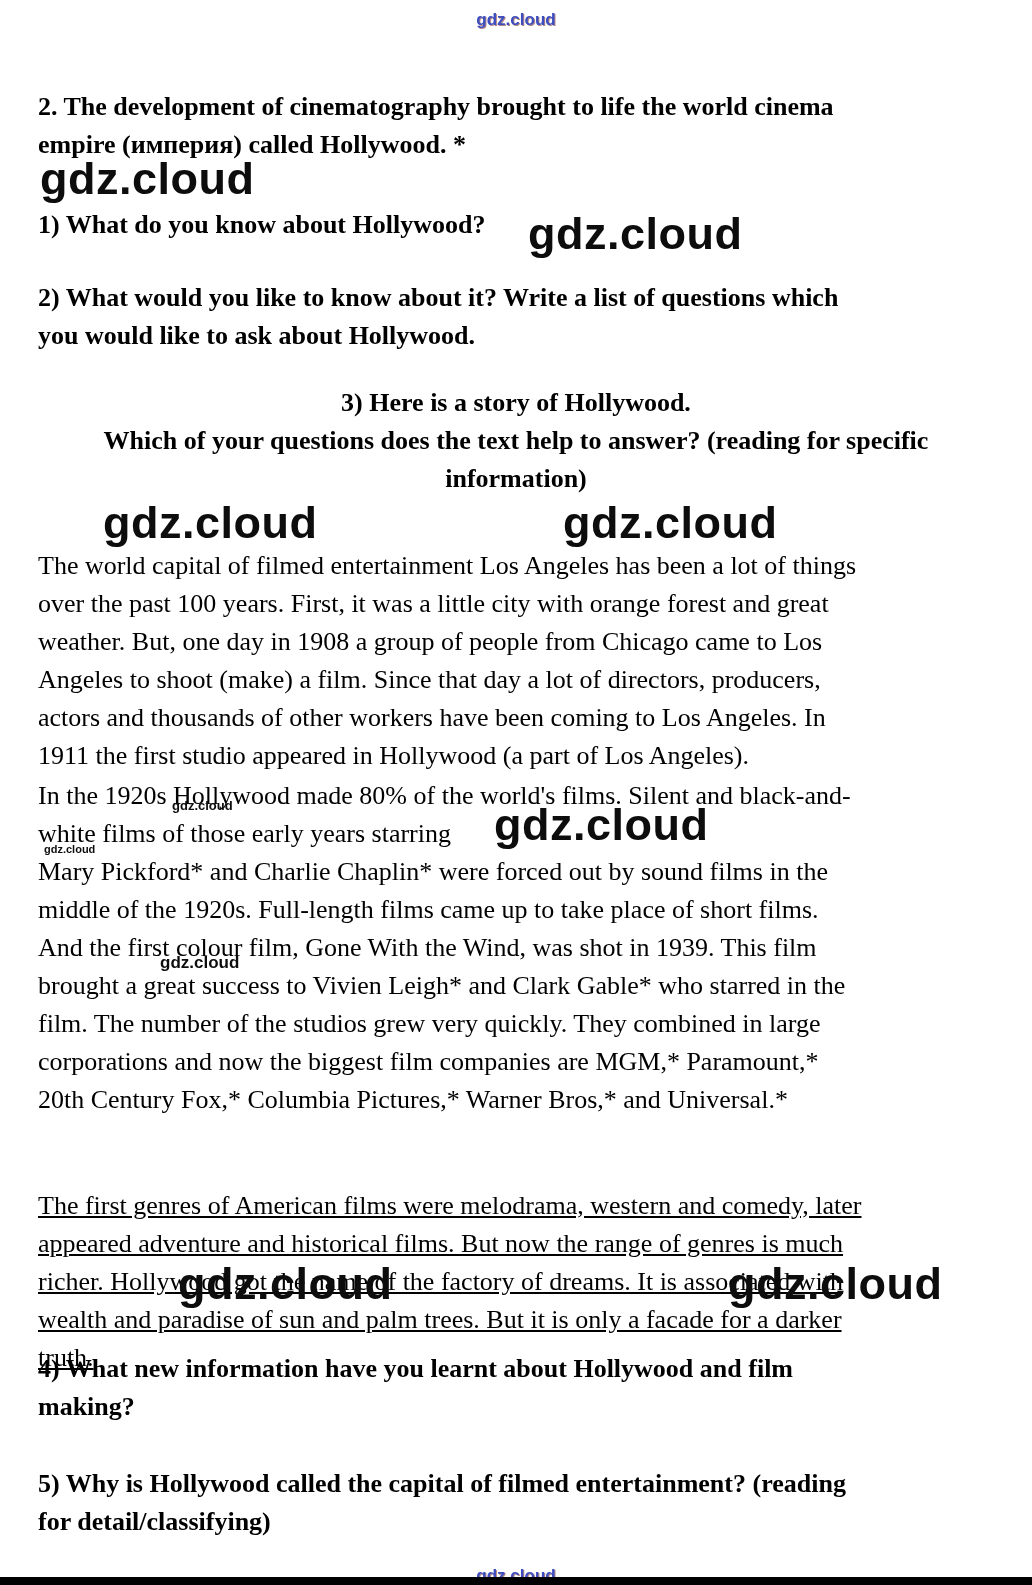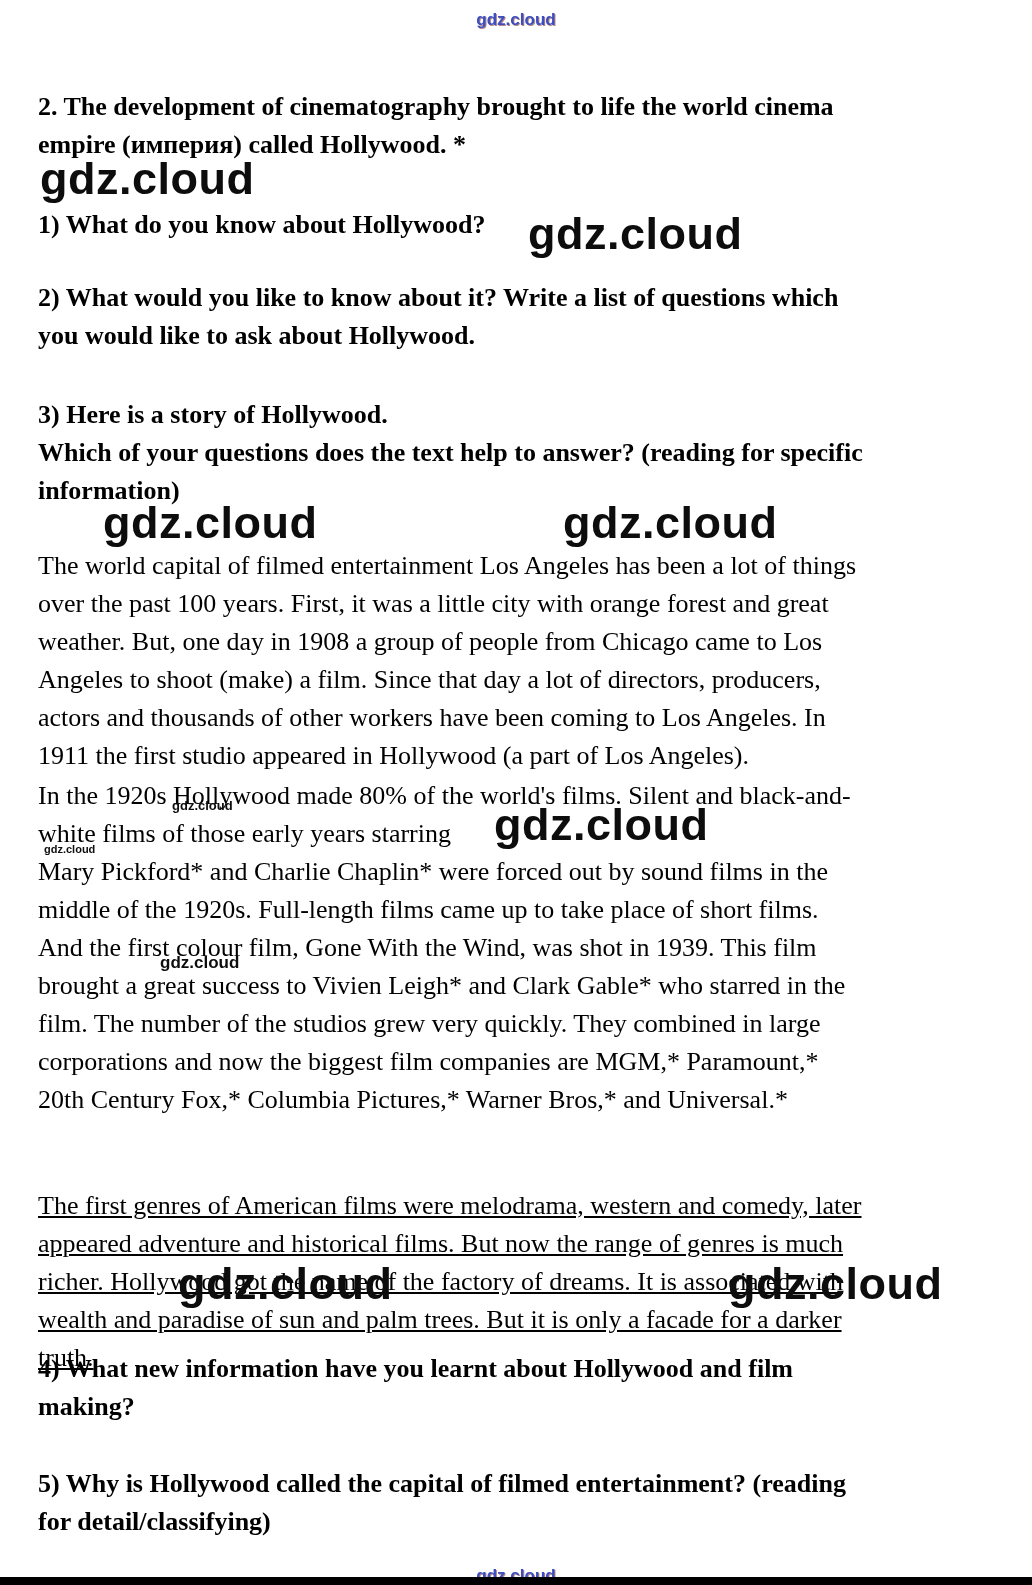--- a/index.html
+++ b/index.html
@@ -61,21 +61,21 @@
 empire (империя) called Hollywood. *</div>
 
   <div class="wm wm-big" style="left: 40px; top: 143px;">gdz.cloud</div>
 
   <div class="txt bold" style="top: 196px;">1) What do you know about Hollywood?</div>
   <div class="wm wm-big" style="left: 528px; top: 198px;">gdz.cloud</div>
 
   <div class="txt bold" style="top: 269px;">2) What would you like to know about it? Write a list of questions which
 you would like to ask about Hollywood.</div>
 
-  <div class="txt bold" style="top: 386px;">3) Here is a story of Hollywood.
+  <div class="txt bold" style="top: 374px; text-align: center;">3) Here is a story of Hollywood.
 Which of your questions does the text help to answer? (reading for specific
 information)</div>
 
   <div class="wm wm-big" style="left: 103px; top: 487px;">gdz.cloud</div>
   <div class="wm wm-big" style="left: 563px; top: 487px;">gdz.cloud</div>
 
   <div class="txt" style="top: 537px;">The world capital of filmed entertainment Los Angeles has been a lot of things
 over the past 100 years. First, it was a little city with orange forest and great
 weather. But, one day in 1908 a group of people from Chicago came to Los
 Angeles to shoot (make) a film. Since that day a lot of directors, producers,

